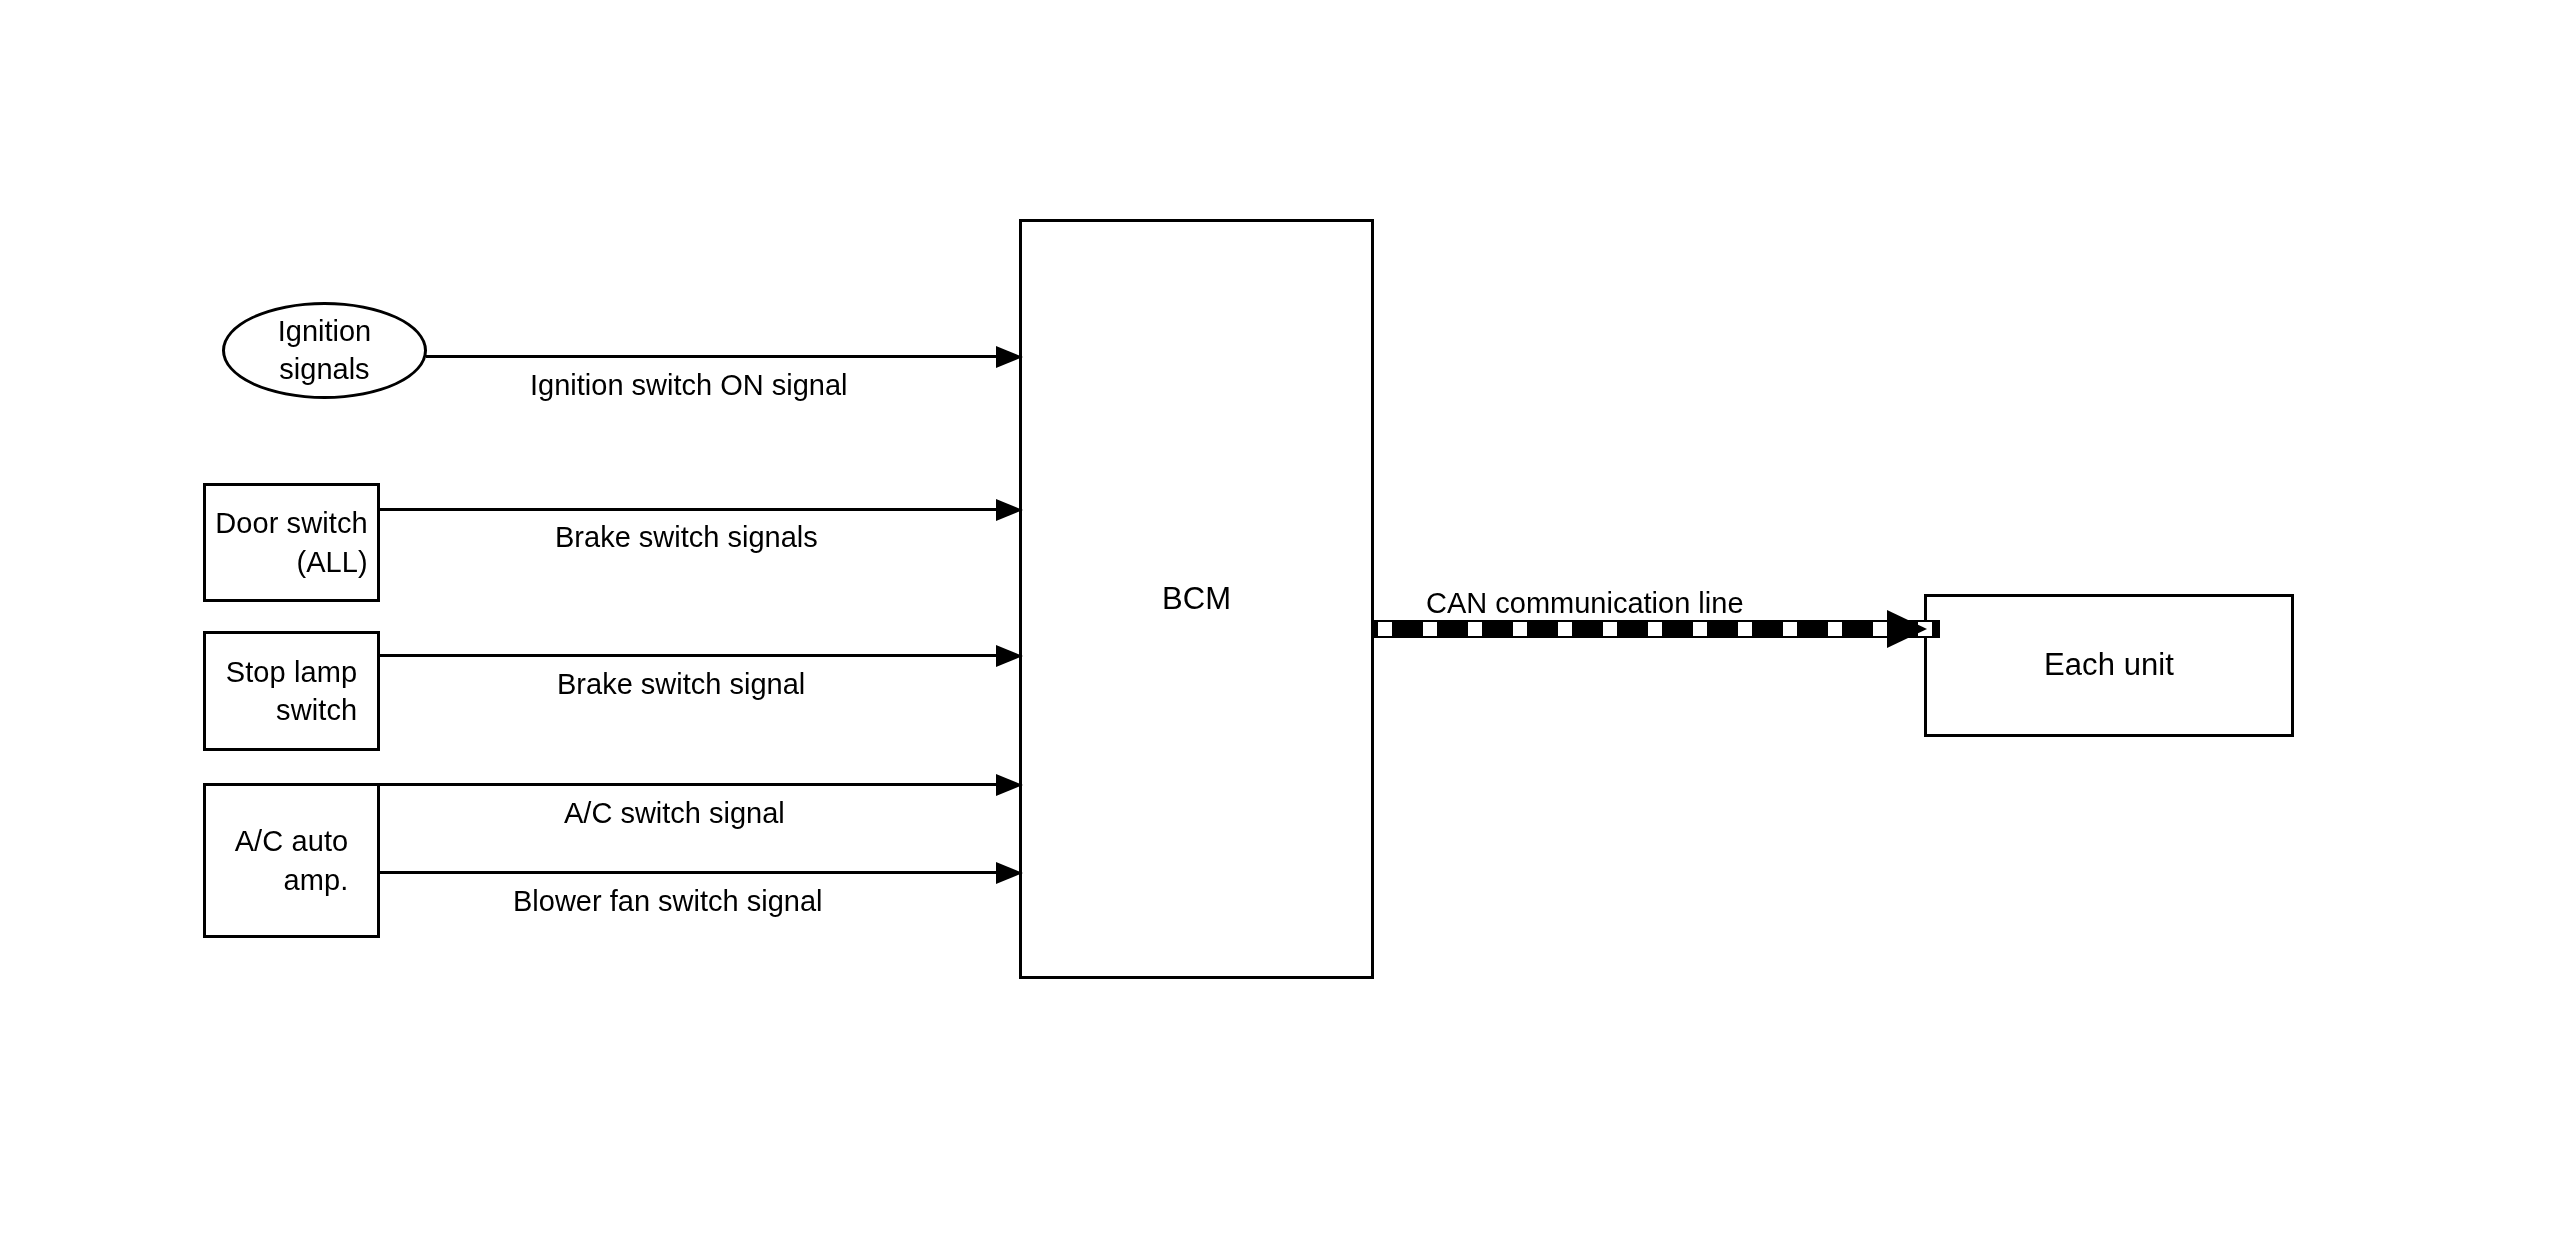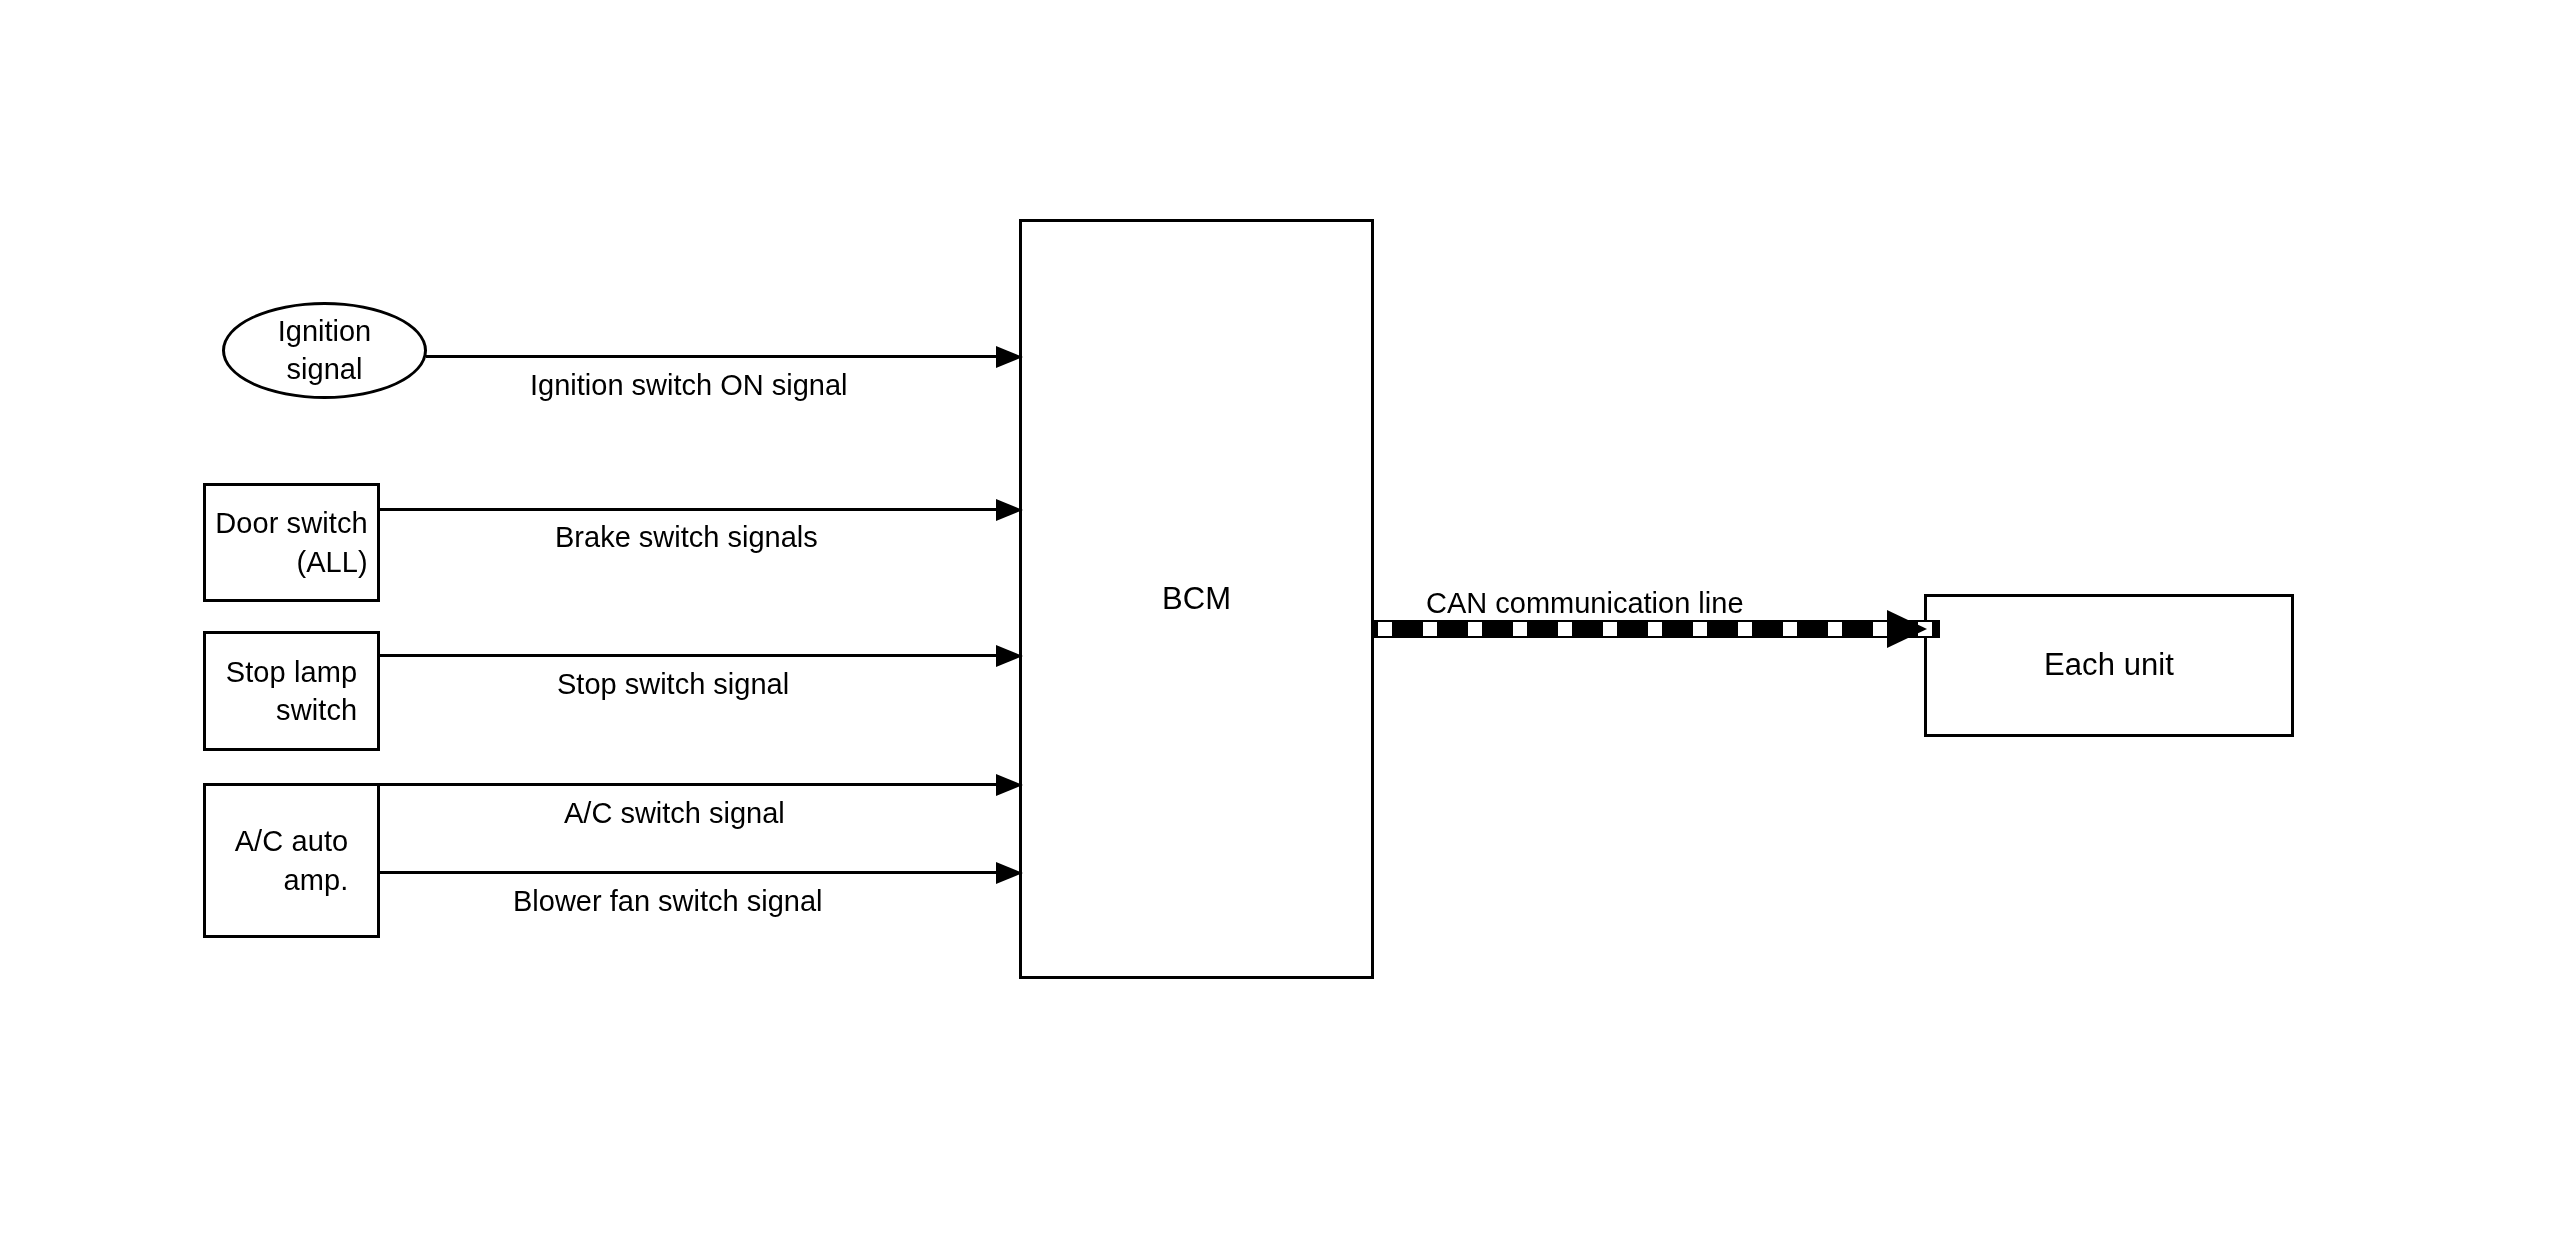--- a/index.html
+++ b/index.html
@@ -96,21 +96,21 @@
     border-bottom: 19px solid transparent;
     border-left: 40px solid #000000;
   }
 </style>
 </head>
 <body>
 
 <div id="canvas">
 
   <div class="node-ellipse" style="left:222px; top:302px; width:205px; height:97px;">Ignition
-signal</div>
+signals</div>
 
   <div class="node-box" style="left:203px; top:451px; width:177px; height:119px;">Door switch
 (ALL)</div>
 
   <div class="node-box" style="left:203px; top:599px; width:177px; height:120px;">Stop lamp
 switch</div>
 
   <div class="node-box" style="left:203px; top:751px; width:177px; height:155px;">A/C auto
 amp.</div>
 
@@ -121,21 +121,21 @@
   <div class="h-line" style="left:426px; top:355px; width:571px;"></div>
   <div class="arrow-head" style="left:996px; top:346px;"></div>
   <div class="edge-label" style="left:530px; top:371px;">Ignition switch ON signal</div>
 
   <div class="h-line" style="left:379px; top:508px; width:618px;"></div>
   <div class="arrow-head" style="left:996px; top:499px;"></div>
   <div class="edge-label" style="left:555px; top:523px;">Brake switch signals</div>
 
   <div class="h-line" style="left:379px; top:654px; width:618px;"></div>
   <div class="arrow-head" style="left:996px; top:645px;"></div>
-  <div class="edge-label" style="left:557px; top:670px;">Stop switch signal</div>
+  <div class="edge-label" style="left:557px; top:670px;">Brake switch signal</div>
 
   <div class="h-line" style="left:379px; top:783px; width:618px;"></div>
   <div class="arrow-head" style="left:996px; top:774px;"></div>
   <div class="edge-label" style="left:564px; top:799px;text-align:right;">A/C switch signal</div>
 
   <div class="h-line" style="left:379px; top:871px; width:618px;"></div>
   <div class="arrow-head" style="left:996px; top:862px;"></div>
   <div class="edge-label" style="left:513px; top:887px;">Blower fan switch signal</div>
 
   <div class="can-bar" style="left:1374px; top:620px; width:566px;"></div>

